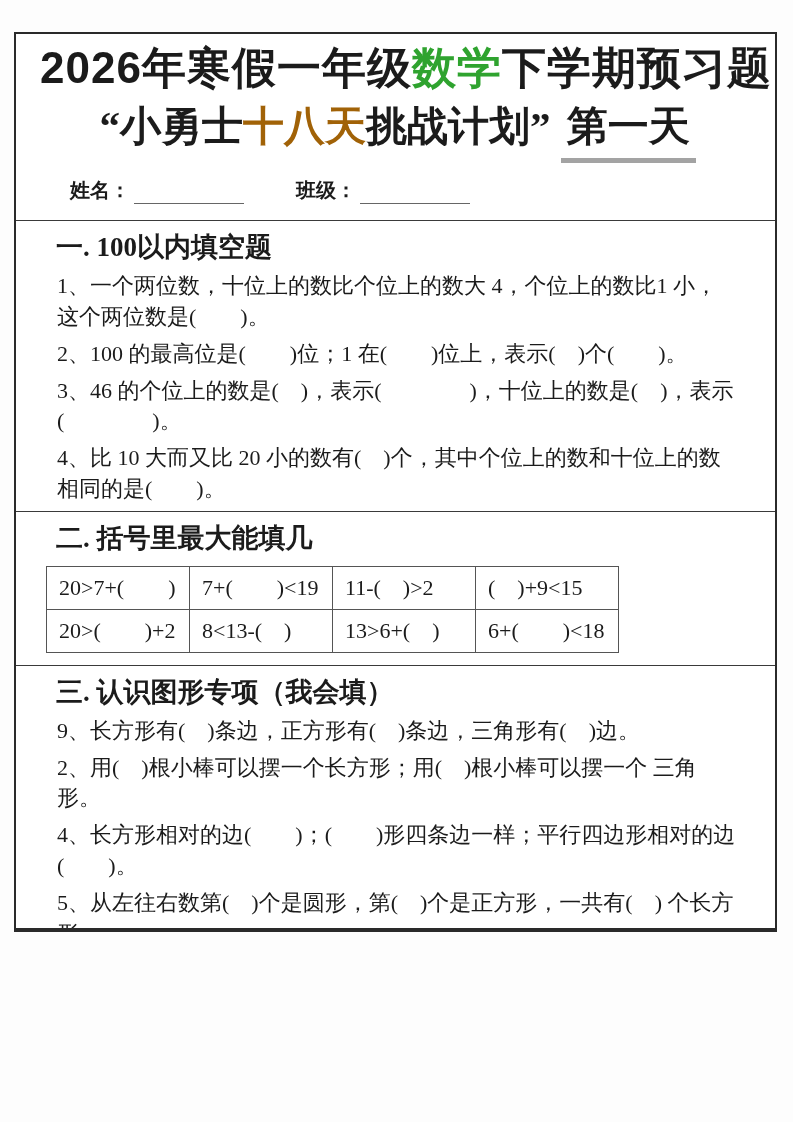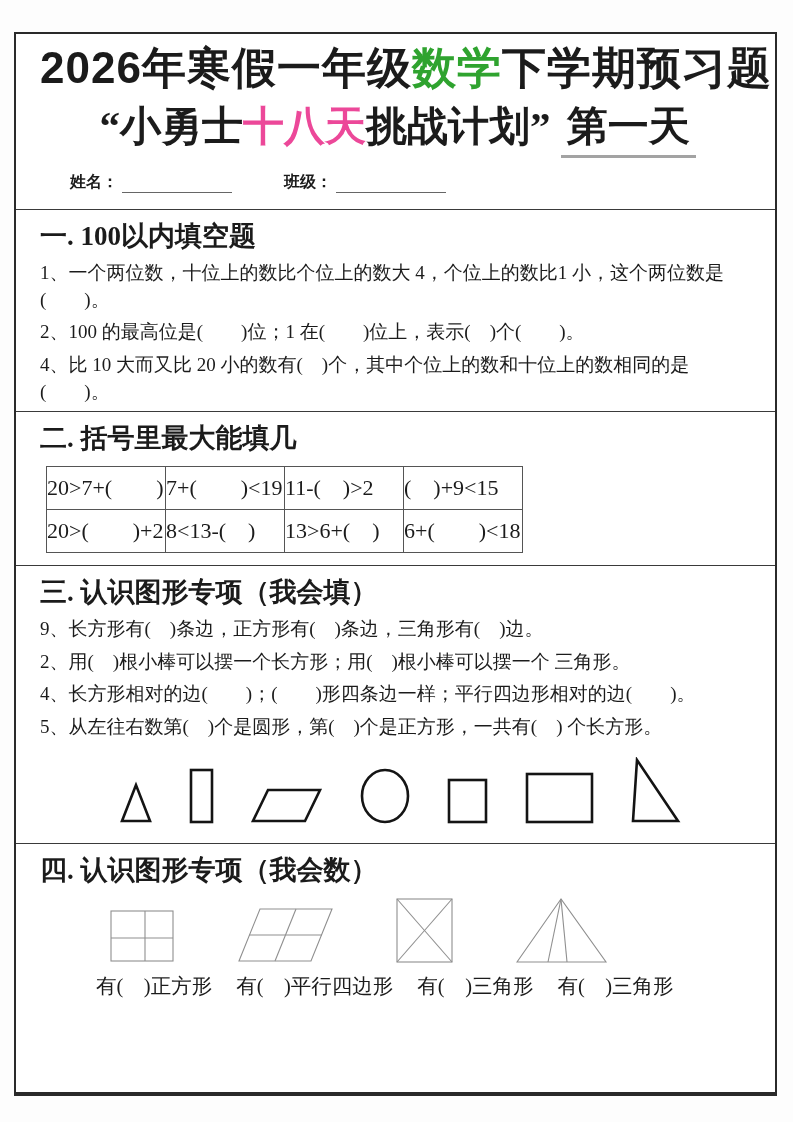--- a/index.html
+++ b/index.html
@@ -1,34 +1,34 @@
 <!DOCTYPE html>
 <html><head>
 <meta charset="utf-8">
 <style>
   html,body{margin:0;padding:0;background:#fdfdfd;}
   body{width:793px;height:1122px;position:relative;font-family:"Liberation Serif",serif;color:#1b1b1b;}
-  .frame{position:absolute;left:14px;top:32px;width:763px;height:1064px;box-sizing:border-box;
+  .frame{position:absolute;left:14px;top:32px;width:763px;height:900px;box-sizing:border-box;
          border:2.5px solid #2a2a2a;border-bottom-width:4px;background:#fff;
          padding:2px 20px 0 24px;overflow:hidden;}
   .title{font-family:"Liberation Sans",sans-serif;font-weight:900;font-size:44px;line-height:1.25;
          text-align:center;margin:4px 0 0;letter-spacing:1px;white-space:nowrap;}
   .green{color:#2fa32f;}
-  .red{color:#ec4899;}
+  .red{color:#a16207;}
   .subtitle{font-size:41px;font-weight:600;line-height:1.25;text-align:center;margin:6px 0 2px;white-space:nowrap;}
-  .day{border-bottom:3px solid #a3a3a3;padding:0 6px 3px;display:inline-block;}
-  .fields{display:flex;gap:52px;font-weight:bold;font-size:16px;padding:12px 0 10px 30px;align-items:flex-end;}
+  .day{border-bottom:5px solid #a3a3a3;padding:0 6px 3px;display:inline-block;font-family:Liberation Mono, monospace;}
+  .fields{display:flex;gap:52px;font-weight:bold;font-size:20px;padding:12px 0 10px 30px;align-items:flex-end;}
   .field{display:flex;align-items:flex-end;}
   .fline{display:inline-block;width:110px;border-bottom:1.6px solid #666;margin-left:4px;height:1.1em;}
   .fline.wide{width:128px;}
   .divider{border:none;border-top:1.7px solid #3a3a3a;margin:6px -20px 6px -24px;}
-  .sec{font-size:27px;font-weight:bold;margin:8px 0 6px;}
-  .q{font-size:19px;margin:6px 0;line-height:1.4;}
+  .sec{font-size:27px;font-weight:bold;margin:8px 16px 6px;}
+  .q{font-size:22px;margin:6px 17px;line-height:1.4;}
   table.fill{border-collapse:collapse;margin:10px 0 12px 6px;}
-  table.fill td{border:1.5px solid #555;font-size:22px;padding:6px 0;min-width:118px;white-space:nowrap;}
+  table.fill td{border:1.5px solid #555;font-size:22px;padding:6px 12px;min-width:118px;white-space:nowrap;}
   .shapes-row{display:flex;align-items:flex-end;gap:34px;padding:10px 0 12px 78px;}
   .shapes-row svg{display:block;}
   .shape{stroke:#141414;stroke-width:2.6;fill:none;stroke-linejoin:miter;}
   .figures-row{display:flex;align-items:flex-end;gap:62px;padding:4px 0 0 70px;}
   .pfig{stroke:#8f8f8f;stroke-width:1.1;fill:none;}
   .figure-labels{display:flex;gap:24px;font-size:20.5px;padding:8px 0 2px 56px;white-space:nowrap;}
   .sub{font-size:22px;font-weight:bold;margin:8px 0 2px;padding-left:56px;}
 </style>
 </head>
 <body>
@@ -52,20 +52,21 @@
       <span>班级：</span>
         <span class="fline"></span>
     </div>
   </div>
 
   <hr class="divider">
 
   <div class="sec">一. 100以内填空题</div>
   <div class="q">1、一个两位数，十位上的数比个位上的数大 4，个位上的数比1 小，这个两位数是(　　)。</div>
   <div class="q">2、100 的最高位是(　　)位；1 在(　　)位上，表示(　)个(　　)。</div>
+  <div class="q">3、46 的个位上的数是(　)，表示(　　　　)，十位上的数是(　)，表示(　　　　)。</div>
   <div class="q">4、比 10 大而又比 20 小的数有(　)个，其中个位上的数和十位上的数相同的是(　　)。</div>
 
   <hr class="divider">
 
   <div class="sec">二. 括号里最大能填几</div>
   <table class="fill">
     <tbody>
         <tr>
       <td>20&gt;7+(　　)</td>
       <td>7+(　　)&lt;19</td>

